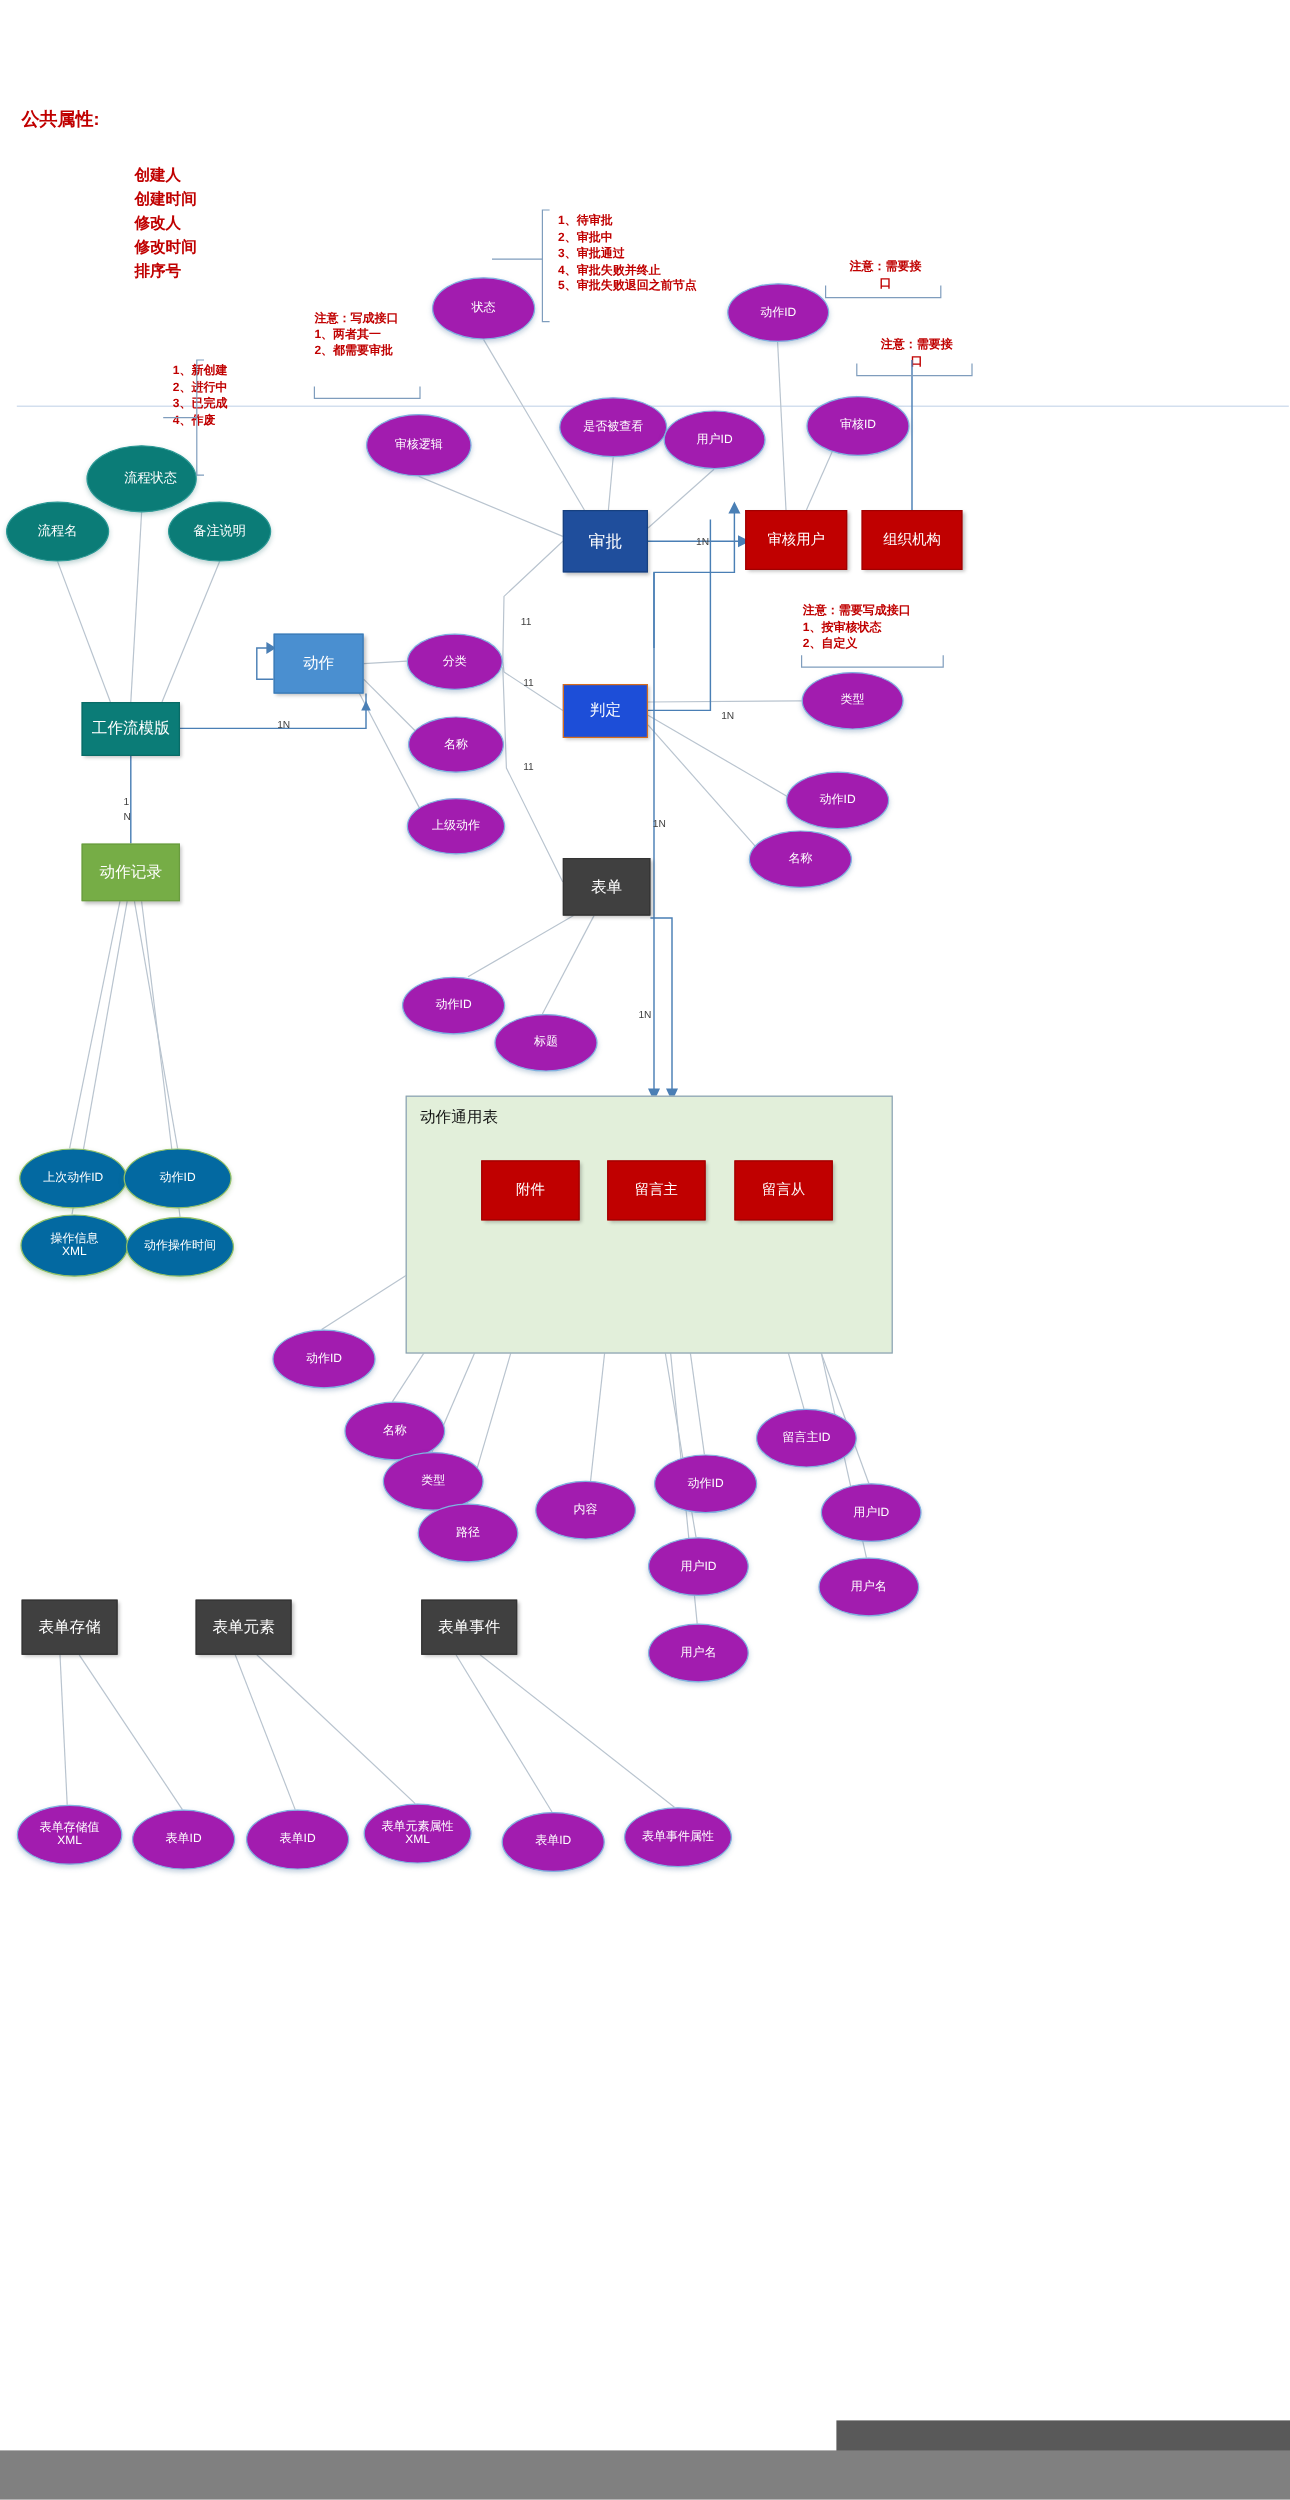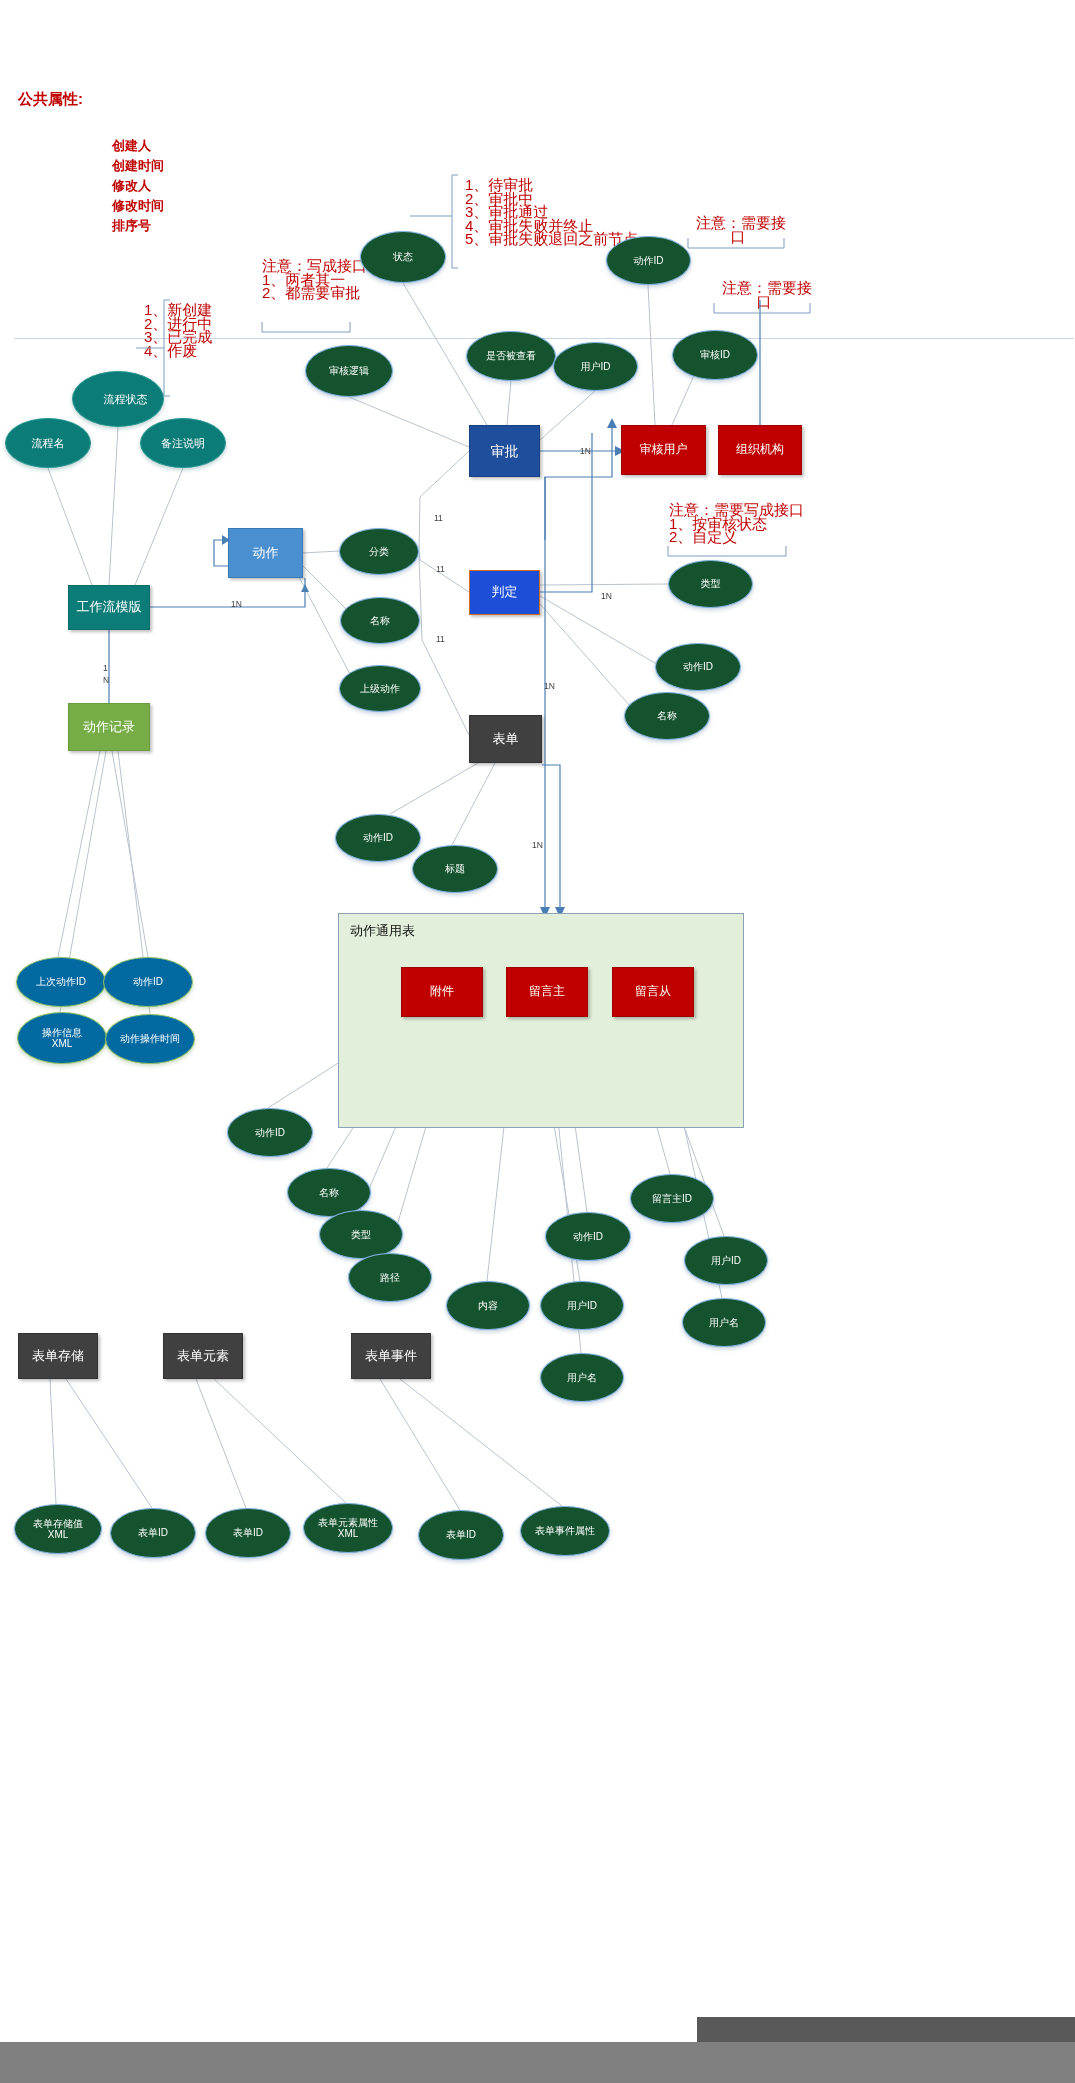--- a/index.html
+++ b/index.html
@@ -23,32 +23,32 @@
 
   .red-head{
     position:absolute;font-size:15px;font-weight:bold;color:#c00000;
     white-space:nowrap;
   }
   .red-list{
     position:absolute;font-size:13px;font-weight:bold;color:#c00000;
     line-height:20px;white-space:nowrap;
   }
   .note{
-    position:absolute;font-size:15px;font-weight:normal;color:#c00000;
+    position:absolute;font-size:10px;font-weight:bold;color:#c00000;
     line-height:13.5px;white-space:nowrap;
   }
   .note.center{text-align:center;}
 
   
   .node{position:absolute;box-sizing:border-box;display:flex;
         align-items:center;justify-content:center;text-align:center;
         color:#ffffff;line-height:1.15;}
   .ell{border-radius:50%;}
 
-  .ell-blue{background:#14532d;border:1px solid #7fb2e0;
+  .ell-blue{background:#a21caf;border:1px solid #7fb2e0;
             box-shadow:0 2px 4px rgba(80,120,160,.35);font-size:10px;}
   .ell-teal{background:#0b7c77;border:1px solid #2a9894;
             box-shadow:0 2px 4px rgba(40,110,110,.3);font-size:11px;}
   .ell-green{background:#0369a1;border:1px solid #92c165;
              box-shadow:0 2px 4px rgba(90,140,60,.3);font-size:10px;}
 
   .box{box-shadow:2px 2px 3px rgba(0,0,0,.25);}
   .box-navy{background:#1f4e9c;border:1px solid #17407f;font-size:14px;}
   .box-blue{background:#4a8fd0;border:1px solid #3b7ab5;font-size:13px;}
   .box-teal{background:#0b7c77;border:1px solid #096b66;font-size:13px;}
@@ -301,21 +301,21 @@
     </div>
     <div class="node ell-blue ell" style="left: 287px; top: 1168px; width: 84px; height: 49px;">
       <span style="white-space: pre-line;">名称</span>
     </div>
     <div class="node ell-blue ell" style="left: 319px; top: 1210px; width: 84px; height: 49px;">
       <span style="white-space: pre-line;">类型</span>
     </div>
     <div class="node ell-blue ell" style="left: 348px; top: 1253px; width: 84px; height: 49px;">
       <span style="white-space: pre-line;">路径</span>
     </div>
-    <div class="node ell-blue ell" style="left: 446px; top: 1281px; width: 84px; height: 49px;">
+    <div class="node ell-blue ell" style="left: 446px; top: 1234px; width: 84px; height: 49px;">
       <span style="white-space: pre-line;">内容</span>
     </div>
     <div class="node ell-blue ell" style="left: 540px; top: 1281px; width: 84px; height: 49px;">
       <span style="white-space: pre-line;">用户ID</span>
     </div>
     <div class="node ell-blue ell" style="left: 540px; top: 1353px; width: 84px; height: 49px;">
       <span style="white-space: pre-line;">用户名</span>
     </div>
     <div class="node ell-blue ell" style="left: 545px; top: 1212px; width: 86px; height: 49px;">
       <span style="white-space: pre-line;">动作ID</span>

